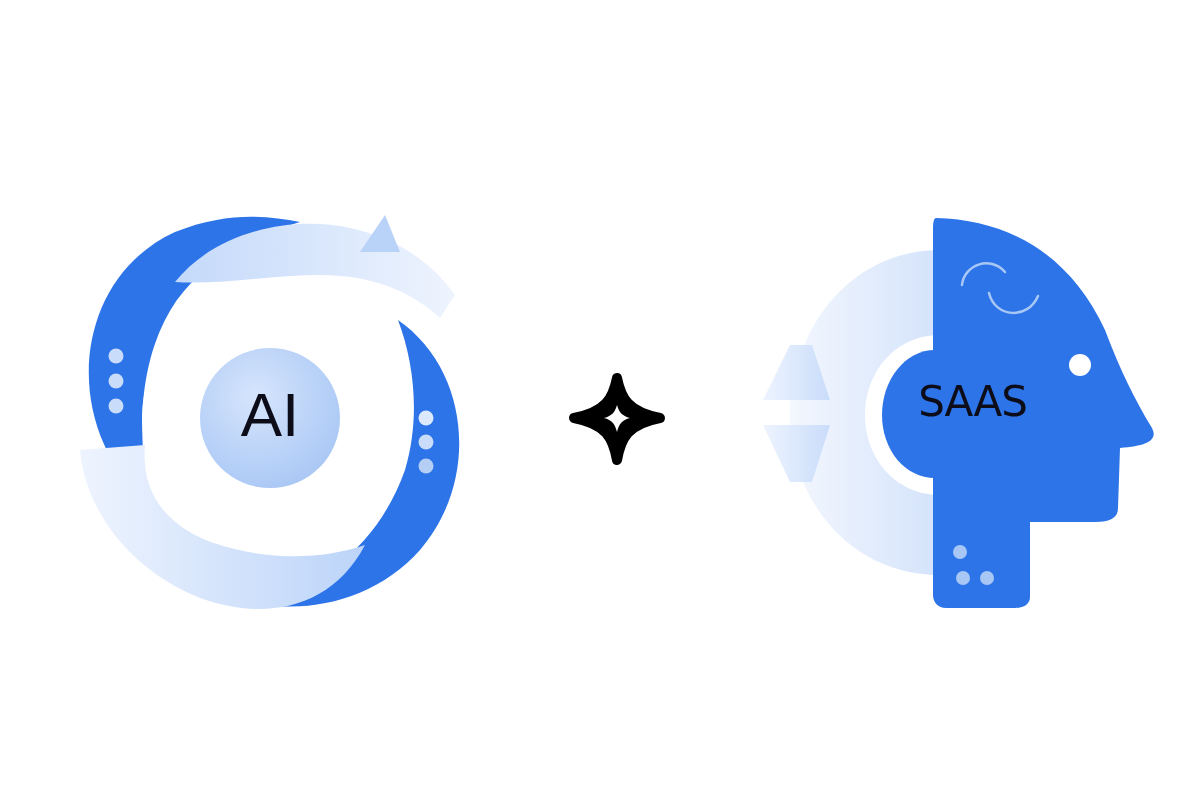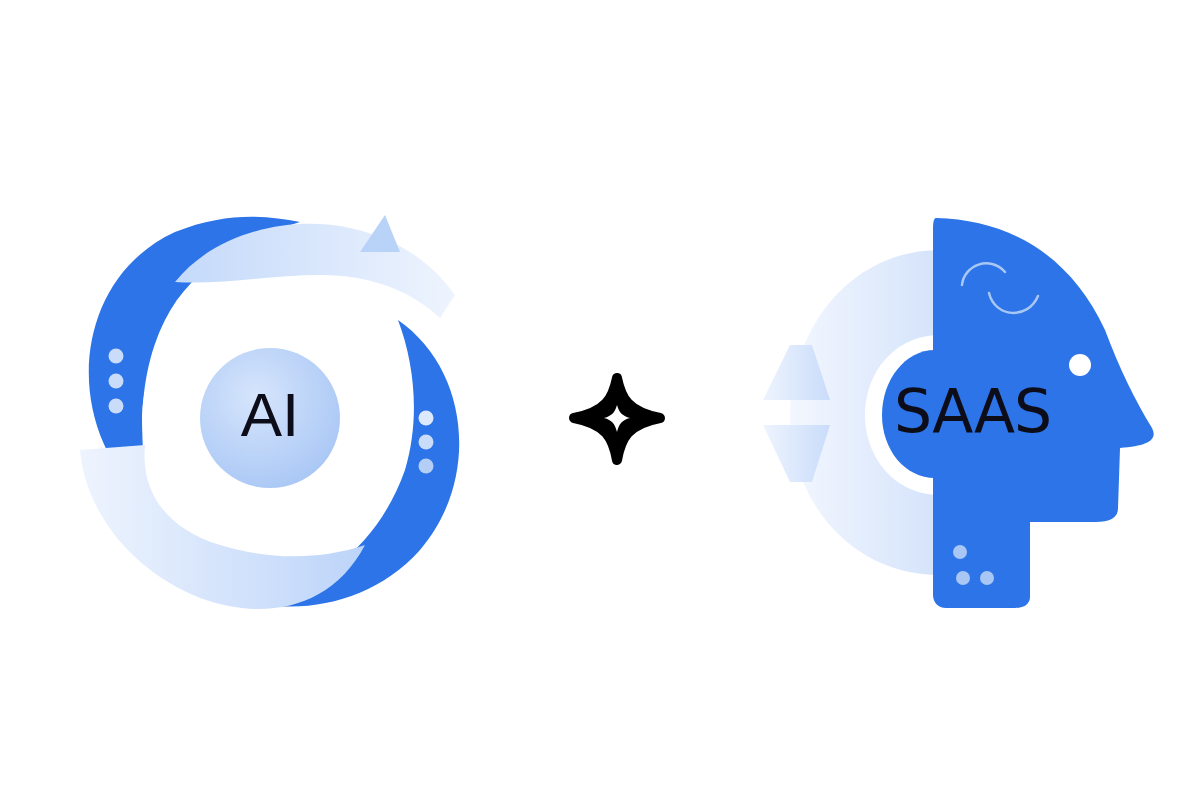--- a/index.html
+++ b/index.html
@@ -1,21 +1,21 @@
 <!DOCTYPE html>
 <html><head>
   <meta charset="utf-8">
   <style>
     html, body { margin: 0; padding: 0; background: #ffffff; }
     body { width: 1200px; height: 800px; position: relative; overflow: hidden; }
     .stage { position: absolute; left: 0; top: 0; width: 1200px; height: 800px; }
     svg { position: absolute; left: 0; top: 0; }
     .label { position: absolute; font-family: "Liberation Sans", sans-serif; color: #0d0d1a; line-height: 1; }
     .label-ai { left: 200px; top: 384px; width: 140px; text-align: center; font-size: 62px; }
-    .label-saas { left: 880px; top: 381px; width: 185px; text-align: center; font-size: 60px; font-family: "DejaVu Sans", sans-serif; letter-spacing: -1px; }
+    .label-saas { left: 880px; top: 381px; width: 185px; text-align: center; font-size: 42px; font-family: "DejaVu Sans", sans-serif; letter-spacing: -1px; }
   </style>
 </head>
 <body>
 
 <div class="stage">
   <svg width="1200" height="800" viewBox="0 0 1200 800">
     <defs>
       <linearGradient id="lgTop" x1="0" y1="0" x2="1" y2="0">
         <stop offset="0" stop-color="#c4d9fa"></stop>
         <stop offset="1" stop-color="#eef4fe"></stop>

